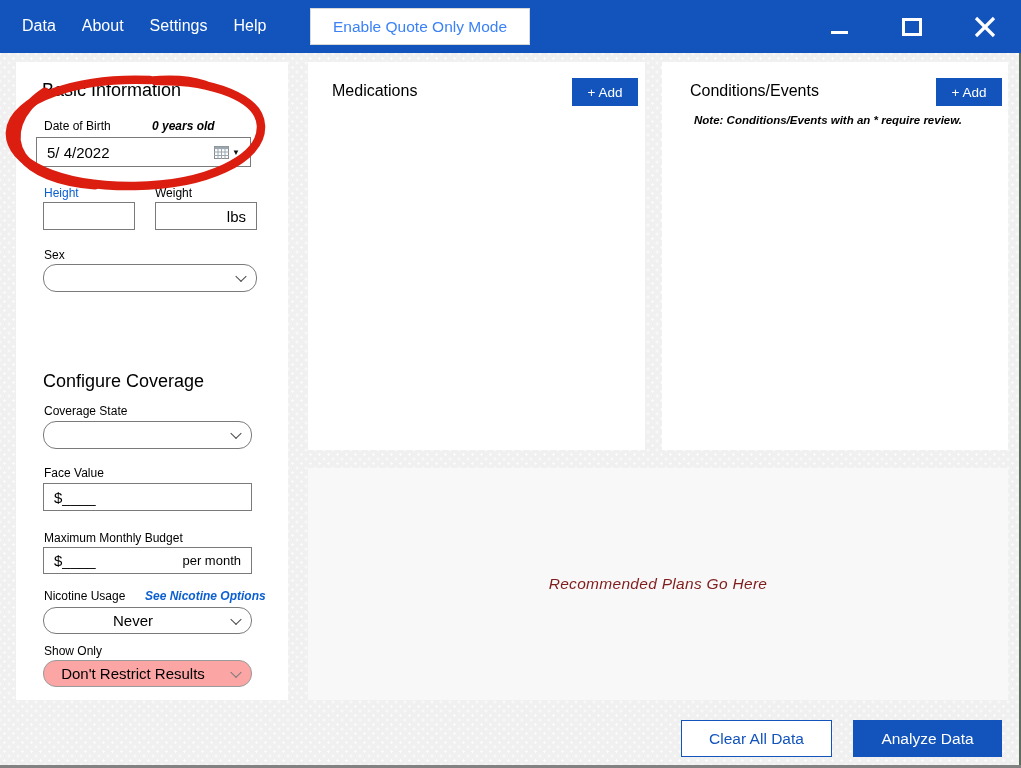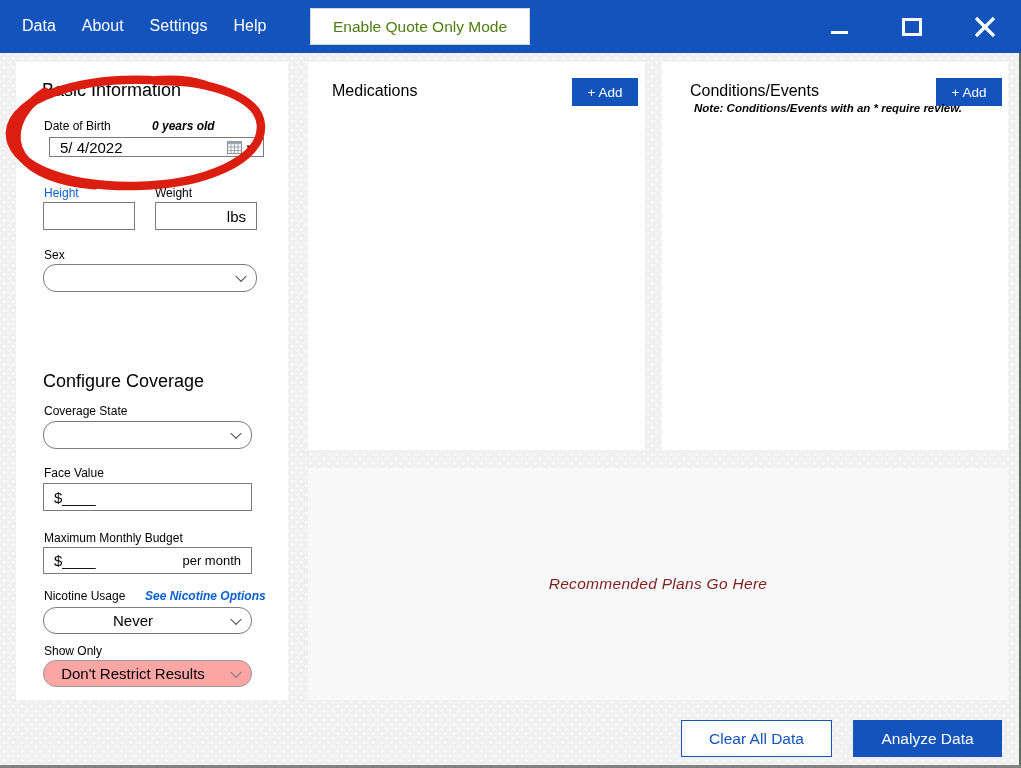--- a/index.html
+++ b/index.html
@@ -18,21 +18,21 @@
   
   .edge-right { position:absolute; right:0; top:53px; bottom:0; width:2px; background:#5e6e5e; z-index:50; }
   .edge-bottom { position:absolute; left:0; right:0; bottom:0; height:3px; background:#828282; z-index:50; }
 
   
   .titlebar { position:absolute; left:0; top:0; width:1021px; height:53px; background:#1254bc; z-index:40; }
   .menu { position:absolute; left:22px; top:0; height:51px; display:flex; align-items:center; gap:26px; }
   .menu-item { color:#fff; font-size:16px; cursor:default; }
   .quote-btn {
     position:absolute; left:310px; top:8px; width:220px; height:37px;
-    background:#fff; color:#4d7c0f; font-size:15.5px;
+    background:#fff; color:#3b82f6; font-size:15.5px;
     display:flex; align-items:center; justify-content:center;
     border:1px solid #d8d8d8;
   }
   .winctl { position:absolute; right:23px; top:0; height:53px; width:172px; display:flex; align-items:center; justify-content:space-between; }
   .ctl { width:26px; height:26px; display:flex; align-items:center; justify-content:center; }
   .ico-min { width:17px; height:3px; background:#fff; margin-top:12px; }
   .ico-max { width:20px; height:18px; border:3px solid #fff; }
 
   
   .panel { position:absolute; background:#fff; }
@@ -57,21 +57,21 @@
     transform:translateY(-70%) rotate(45deg);
   }
   .suffix { margin-left:auto; font-size:15px;padding-left:28px; }
   .disabled-select { background:#fca5a5; border:1px solid #9a9a9a; }
 
   .panel-title { position:absolute; font-size:16px; color:#000; }
   .add-btn {
     position:absolute; top:16px; width:66px; height:28px; background:#1254bc; color:#fff;
     font-size:13.5px; display:flex; align-items:center; justify-content:center; cursor:default;
   }
-  .note { position:absolute; left:32px; top:40px; font-size:11.5px; font-weight:bold; font-style:italic; }
+  .note { position:absolute; left:32px; top:52px; font-size:11.5px; font-weight:bold; font-style:italic; }
 
   .plans-placeholder { font-size:15.5px; font-style:italic; color:#7f1d1d; letter-spacing:.3px; }
 
   .btn-clear {
     position:absolute; left:681px; top:720px; width:151px; height:37px;
     background:#fff; border:1px solid #1254bc; color:#1254bc; font-size:15.5px;
     display:flex; align-items:center; justify-content:center;
   }
   .btn-analyze {
     position:absolute; left:853px; top:720px; width:149px; height:37px;
@@ -110,21 +110,21 @@
     </div>
   </div>
 </div>
 
 <div class="panel left-panel">
   <div class="h1" style="left:26px; top:18px;">Basic Information</div>
 
   <div class="lbl" style="left:28px; top:57px;">Date of Birth</div>
   <div class="lbl italic" style="left:136px; top:57px;">0 years old</div>
 
-  <div class="field" style="left:33px; top:75px; width:215px; height:20px;">
+  <div class="field" style="left:20px; top:75px; width:215px; height:30px;">
     <span>5/ 4/2022</span>
     <span class="date-icons">
       <svg width="15" height="13" viewBox="0 0 15 13">
         <rect x="0.5" y="0.5" width="14" height="12" fill="#fff" stroke="#8a8a8a"></rect>
         <rect x="0.5" y="0.5" width="14" height="2.6" fill="#9aa7b0"></rect>
         <g stroke="#9aa7b0" stroke-width="1">
           <line x1="4" y1="3" x2="4" y2="13"></line>
             <line x1="7.5" y1="3" x2="7.5" y2="13"></line>
             <line x1="11" y1="3" x2="11" y2="13"></line>
           <line x1="0" y1="6" x2="15" y2="6"></line>

